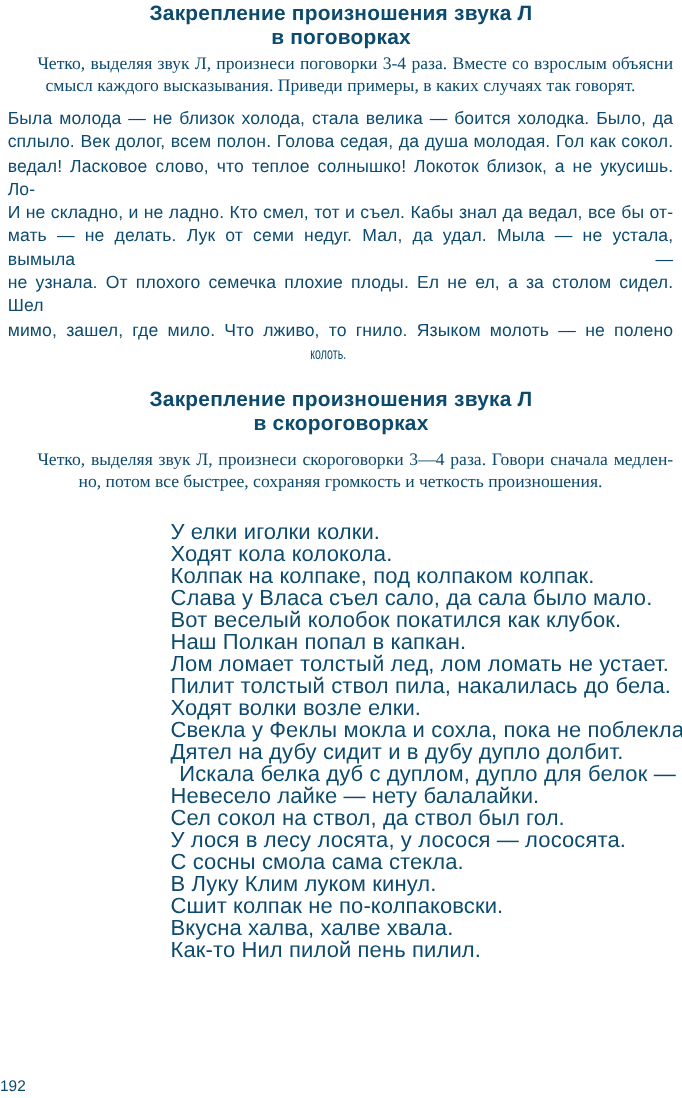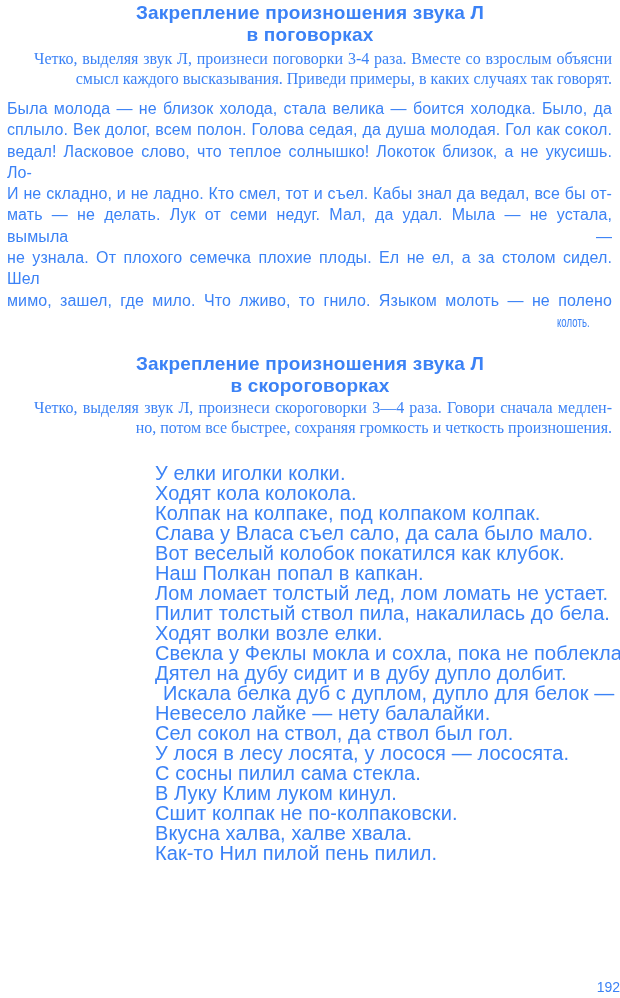--- a/index.html
+++ b/index.html
@@ -1,21 +1,21 @@
 <!DOCTYPE html>
 <html><head>
 <meta charset="utf-8">
 <style>
   html, body { margin: 0; padding: 0; background: #ffffff; }
   .page {
     position: relative;
     width: 620px;
     height: 998px;
     background: #ffffff;
-    color: #3b82f6;
+    color: #0c4a6e;
     overflow: hidden;
     font-family: "Liberation Sans", "DejaVu Sans", sans-serif;
   }
   .title {
     margin: 0 7px;
     font-family: "Liberation Sans", "DejaVu Sans", sans-serif;
     font-weight: bold;
     font-size: 19px;
     line-height: 22px;
     text-align: center;
@@ -23,49 +23,49 @@
   }
   .title .tline { display: block; }
   .title-1 { margin-top: 2px; }
   .title-2 { margin-top: 21px; }
   .instr {
     margin: 3px 8px 0 7px;
     font-family: "Liberation Serif", "DejaVu Serif", serif;
     font-size: 16px;
     line-height: 20px;
   }
-  .instr-2 { margin-top: 1px; }
+  .instr-2 { margin-top: 12px; }
   .body-par {
     margin: 9px 8px 0 7px;
     font-size: 16px;
     line-height: 21.3px;
     letter-spacing: 0.1px;
   }
   .jline { display: block; text-align: justify; text-align-last: justify; }
-  .lline { display: block; text-align: right; }
+  .lline { display: block; text-align: center; }
   .first-indent { text-indent: 27px; }
   .condensed {
     display: inline-block;
     transform: scale(0.6, 0.92);
     transform-origin: 0 78%;
   }
   .twister-list {
     margin: 25px 8px 0 155px;
     font-size: 20px;
     line-height: 20px;
     letter-spacing: 0.1px;
   }
   .twister-line { display: block; white-space: nowrap; }
   .twister-indent { padding-left: 8px; }
   .page-number {
     position: absolute;
     top: 980px;
     left: 0;
     width: 620px;
-    text-align: right;
+    text-align: left;
     font-size: 14px;
     line-height: 14px;
   }
 </style>
 </head>
 <body>
 
 <div class="page">
 
   <h1 class="title title-1">
@@ -108,21 +108,21 @@
     <span class="twister-line">Наш Полкан попал в капкан.</span>
     <span class="twister-line">Лом ломает толстый лед, лом ломать не устает.</span>
     <span class="twister-line">Пилит толстый ствол пила, накалилась до бела.</span>
     <span class="twister-line">Ходят волки возле елки.</span>
     <span class="twister-line">Свекла у Феклы мокла и сохла, пока не поблекла.</span>
     <span class="twister-line">Дятел на дубу сидит и в дубу дупло долбит.</span>
     <span class="twister-line twister-indent">Искала белка дуб с дуплом, дупло для белок — теплый дом.</span>
     <span class="twister-line">Невесело лайке — нету балалайки.</span>
     <span class="twister-line">Сел сокол на ствол, да ствол был гол.</span>
     <span class="twister-line">У лося в лесу лосята, у лосося — лососята.</span>
-    <span class="twister-line">С сосны пилил сама стекла.</span>
+    <span class="twister-line">С сосны смола сама стекла.</span>
     <span class="twister-line">В Луку Клим луком кинул.</span>
     <span class="twister-line">Сшит колпак не по-колпаковски.</span>
     <span class="twister-line">Вкусна халва, халве хвала.</span>
     <span class="twister-line">Как-то Нил пилой пень пилил.</span>
   </div>
 
   <div class="page-number">192</div>
 
 </div>
 

